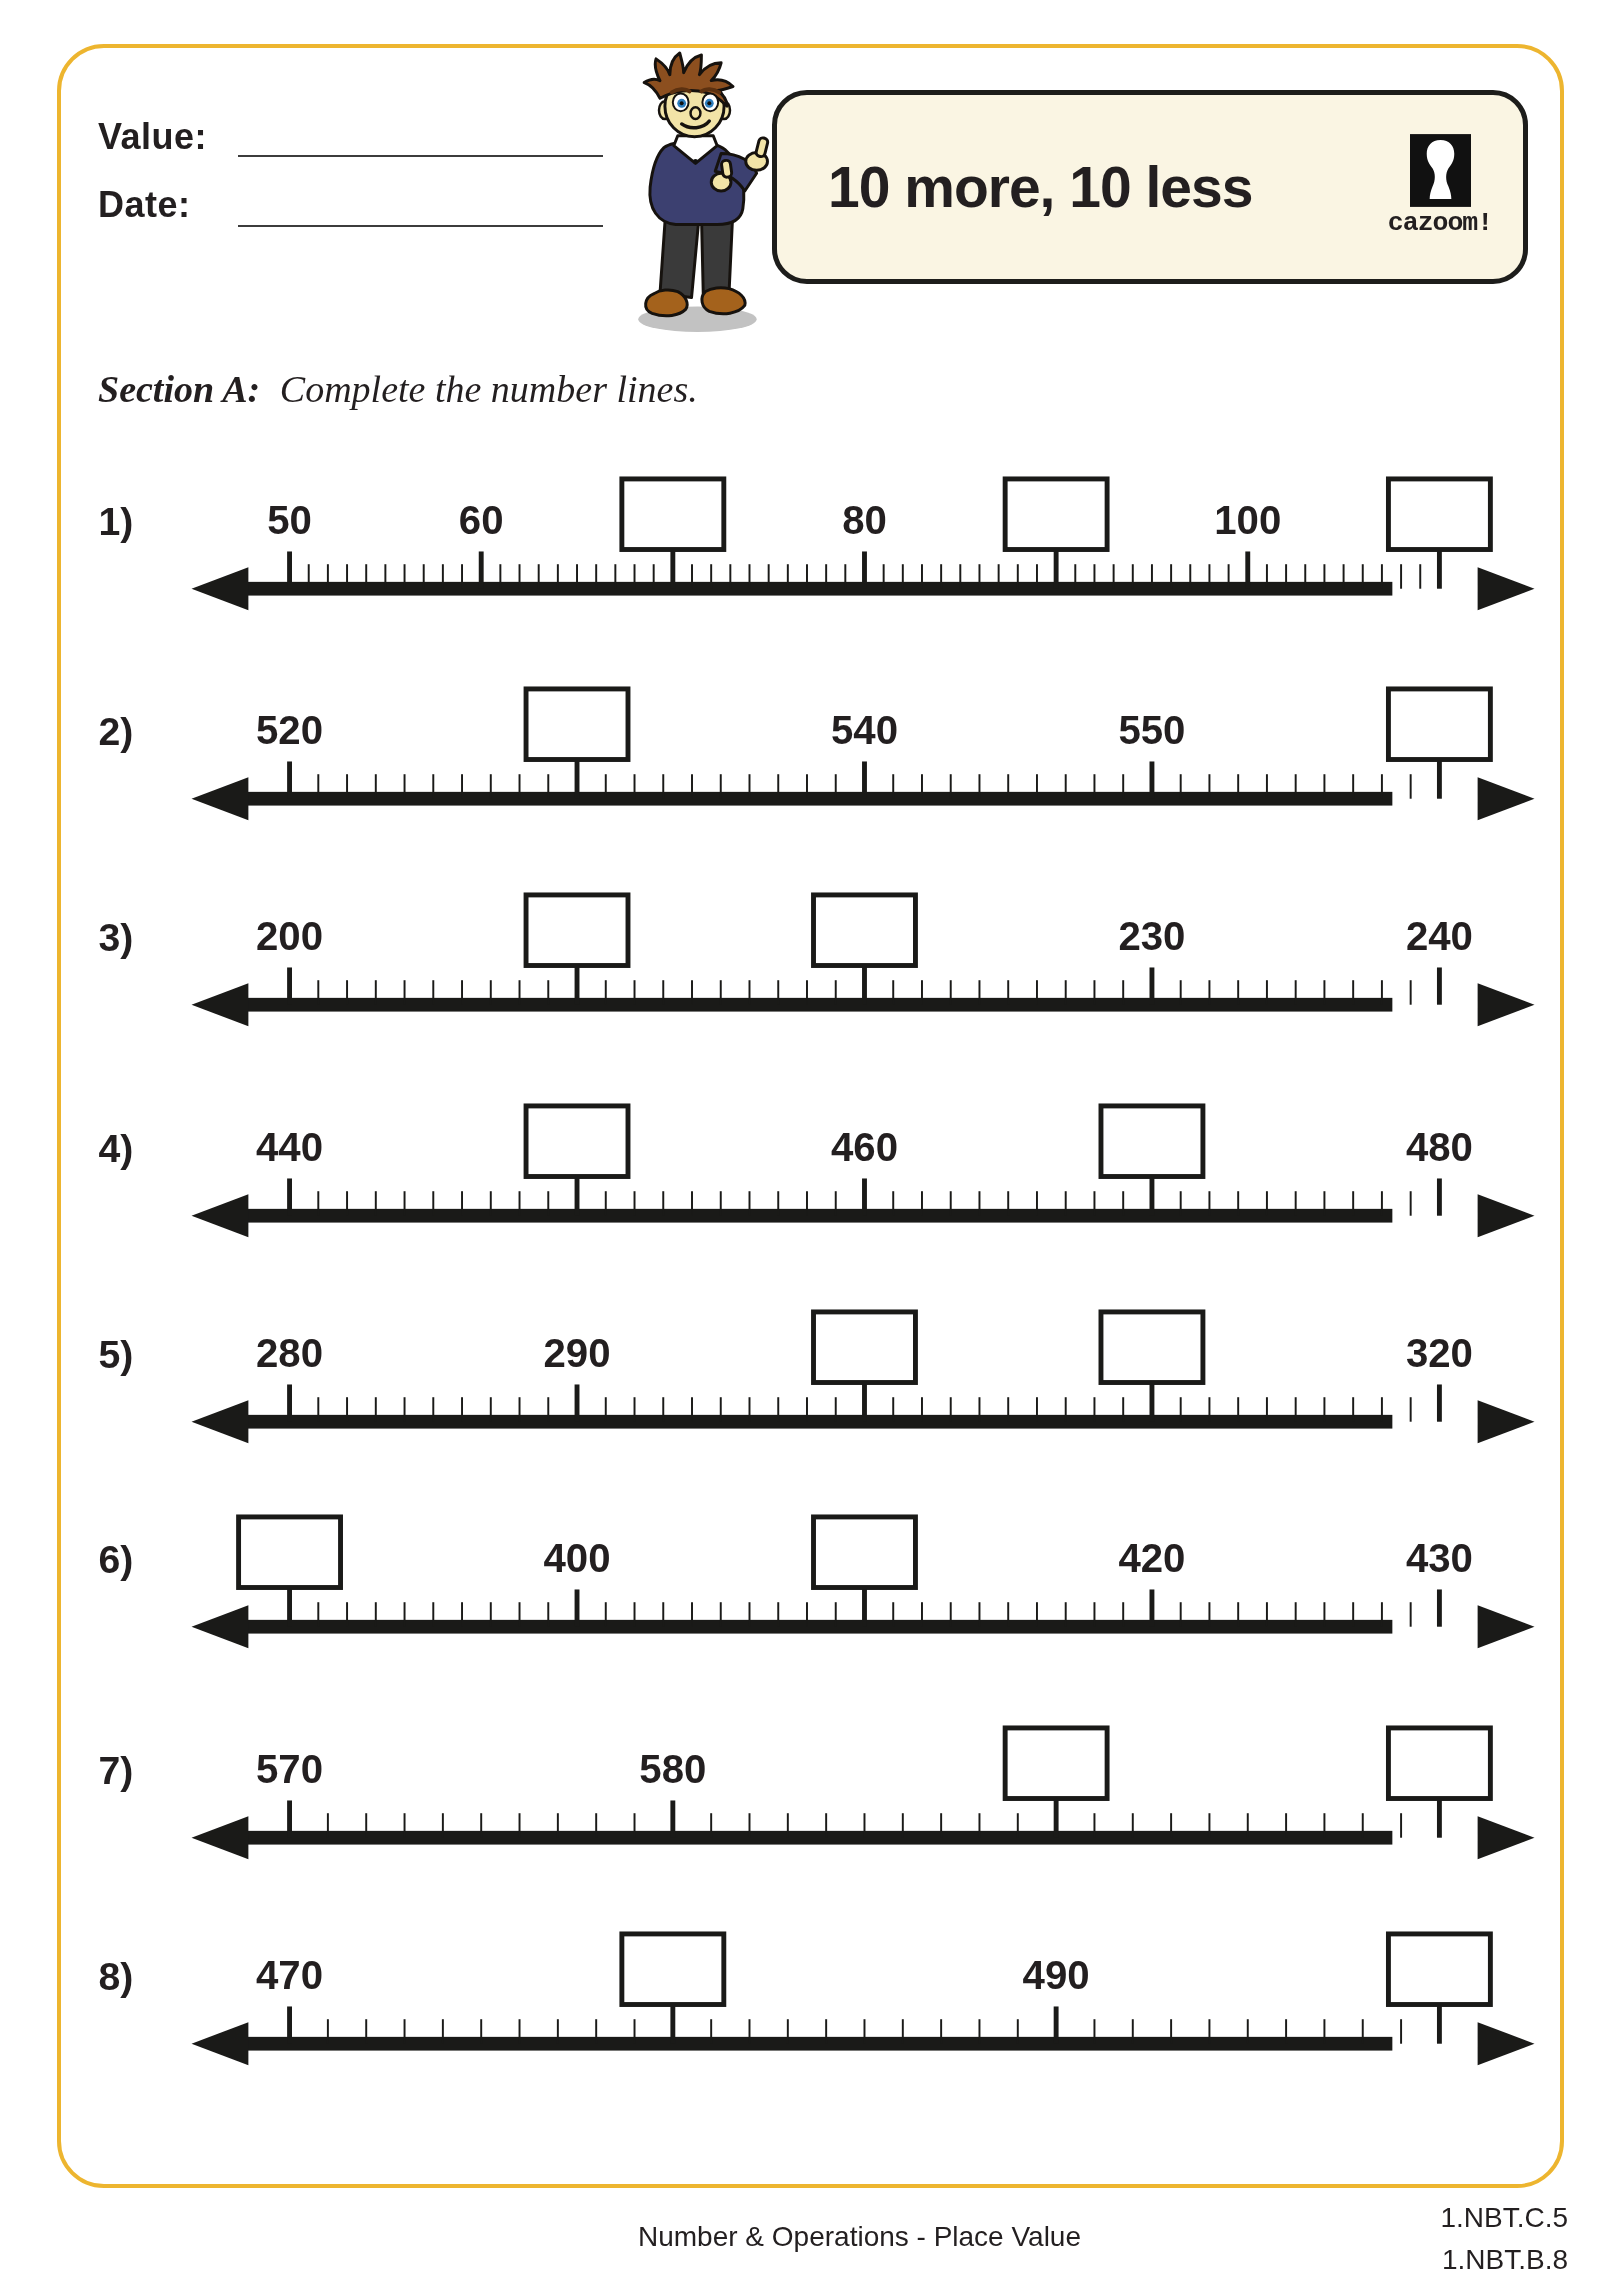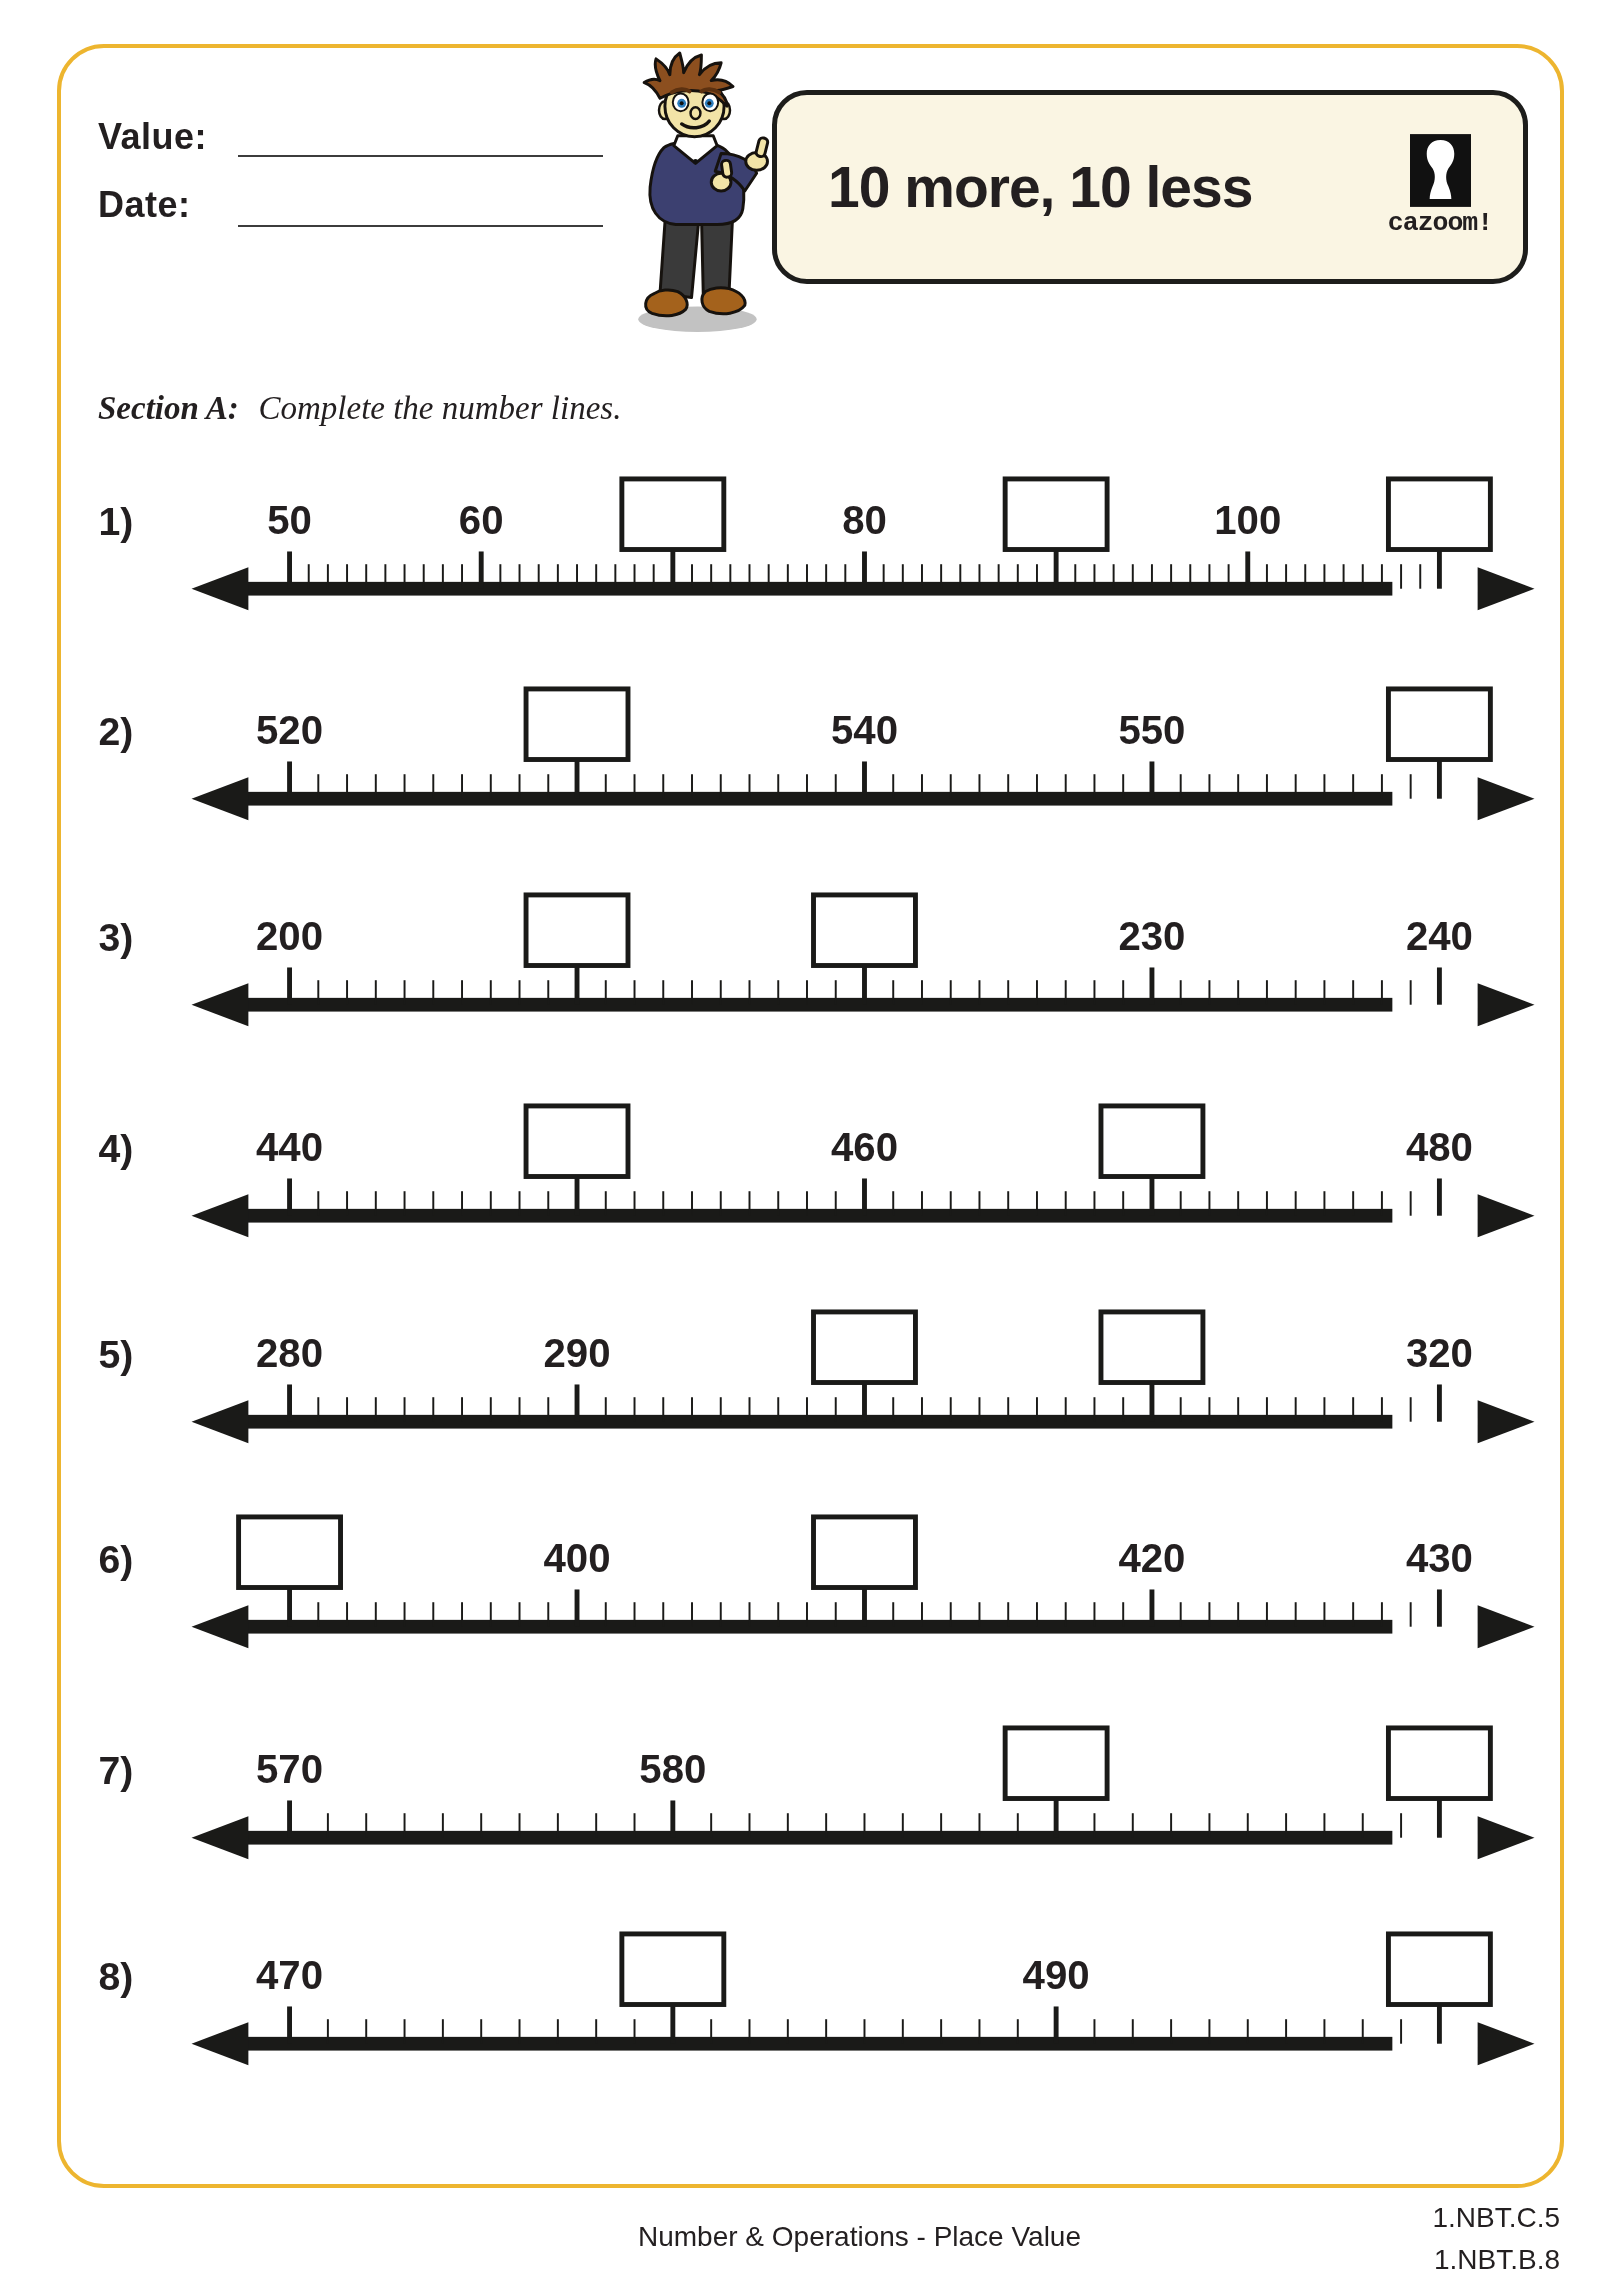--- a/index.html
+++ b/index.html
@@ -32,33 +32,33 @@
     background:var(--title-bg,#faf5e3);
     border:5.9px solid #1d1d1b; border-radius:35px;
     display:flex; align-items:center; padding-left:51px;
   }
   .title { font-size:57px; font-weight:bold; letter-spacing:-1px; }
   .logo { position:absolute; right:29px; top:39px; width:108px; text-align:center; }
   .logo-mark { display:block; margin:0 auto; width:61px; height:73px; }
   .logo-text { font-family:Liberation Mono, monospace; font-weight:bold; font-size:26.5px; letter-spacing:-1px; margin-top:1px; }
 
   .section-heading {
-    position:absolute; left:98px; top:390px;
-    font-family:"Liberation Serif", serif; font-style:italic; font-size:33px;
+    position:absolute; left:98px; top:367px;
+    font-family:"Liberation Serif", serif; font-style:italic; font-size:38px;
   }
   .section-label { font-weight:bold; margin-right:19.6px; }
 
   .row { position:absolute; left:69px; width:1490px; height:162px; }
 
   .footer { position:absolute; left:0; top:0; width:1621px; height:2293px; pointer-events:none; }
   .footer * { pointer-events:auto; }
   .footer-left { position:absolute; left:57px; top:2203px; font-size:28px; line-height:41px; }
   .footer-link { color:var(--link,#2222cc); text-decoration:none; border-bottom:2.9px solid var(--link,#2222cc); display:inline-block; line-height:33px; }
   .footer-center { position:absolute; left:98px; top:2221px; width:1523px; text-align:center; font-size:28px; }
-  .footer-right { position:absolute; right:61px; top:2197px; text-align:right; font-size:28px; line-height:42px; }
+  .footer-right { position:absolute; right:53px; top:2197px; text-align:right; font-size:28px; line-height:42px; }
 </style>
 </head>
 <body style="--frame: #edb52f; --title-bg: #faf5e3; --link: #2222cc;">
 
 <div class="frame"></div>
 
 <div class="field-label name-label">Value:</div>
 <div class="write-line name-line"></div>
 <div class="field-label date-label">Date:</div>
 <div class="write-line date-line"></div>

